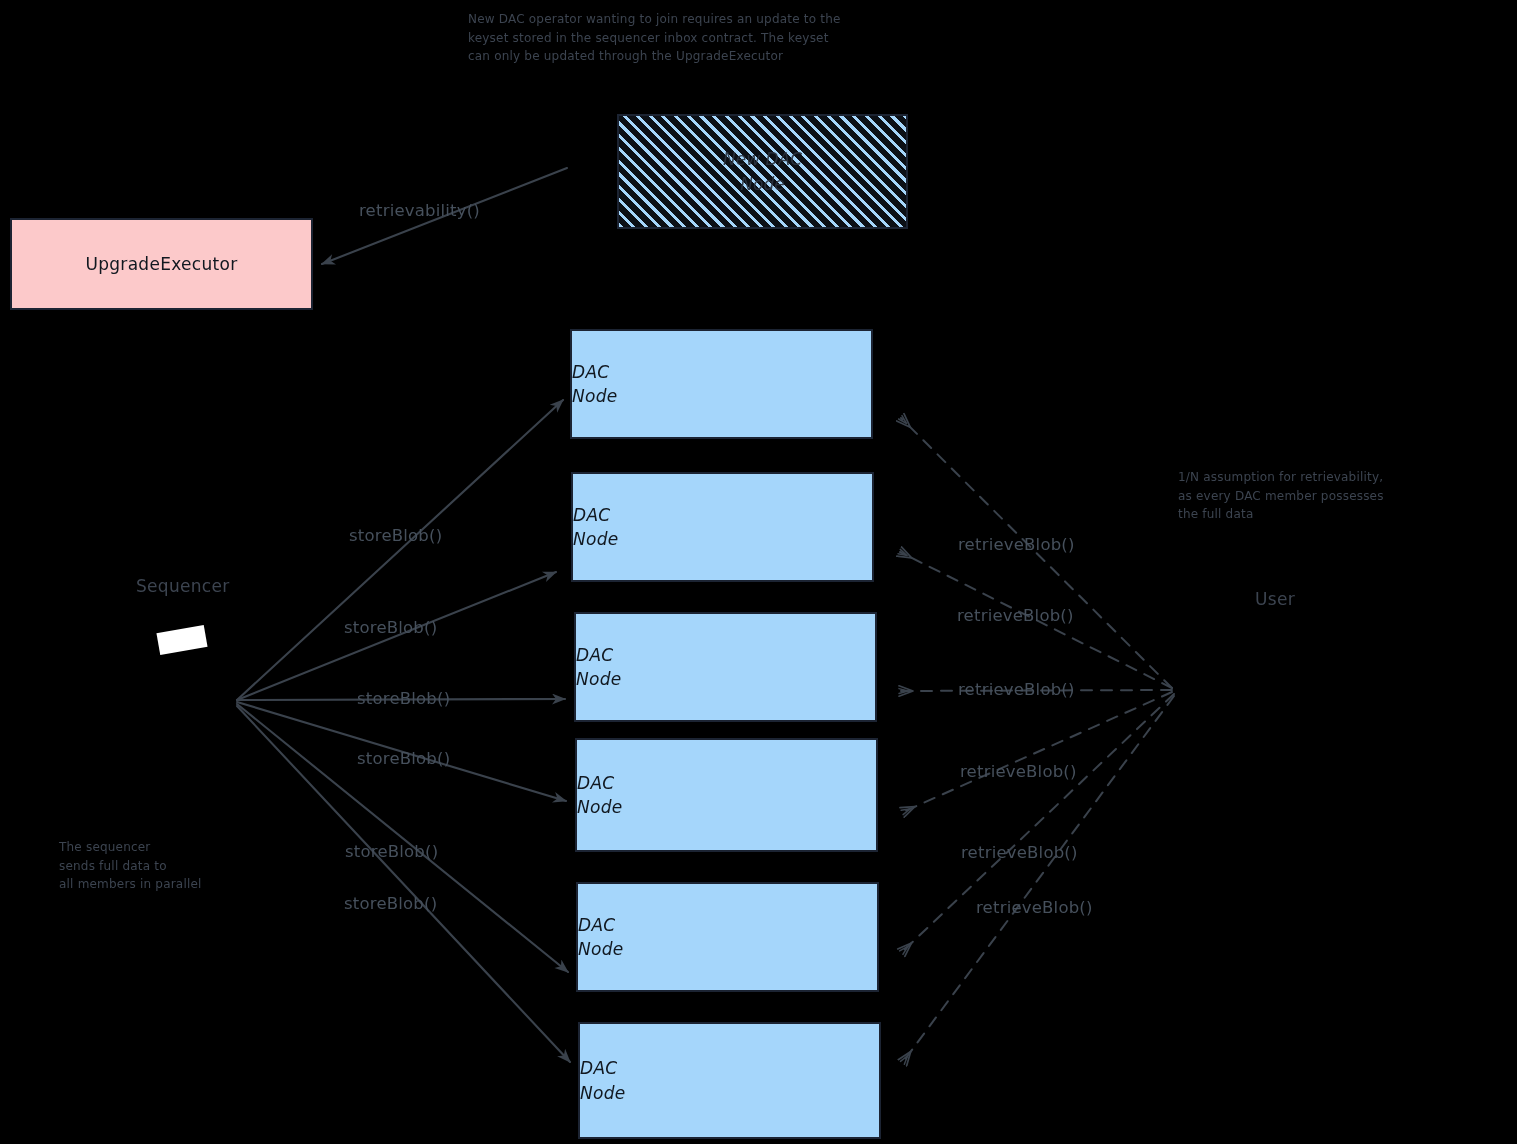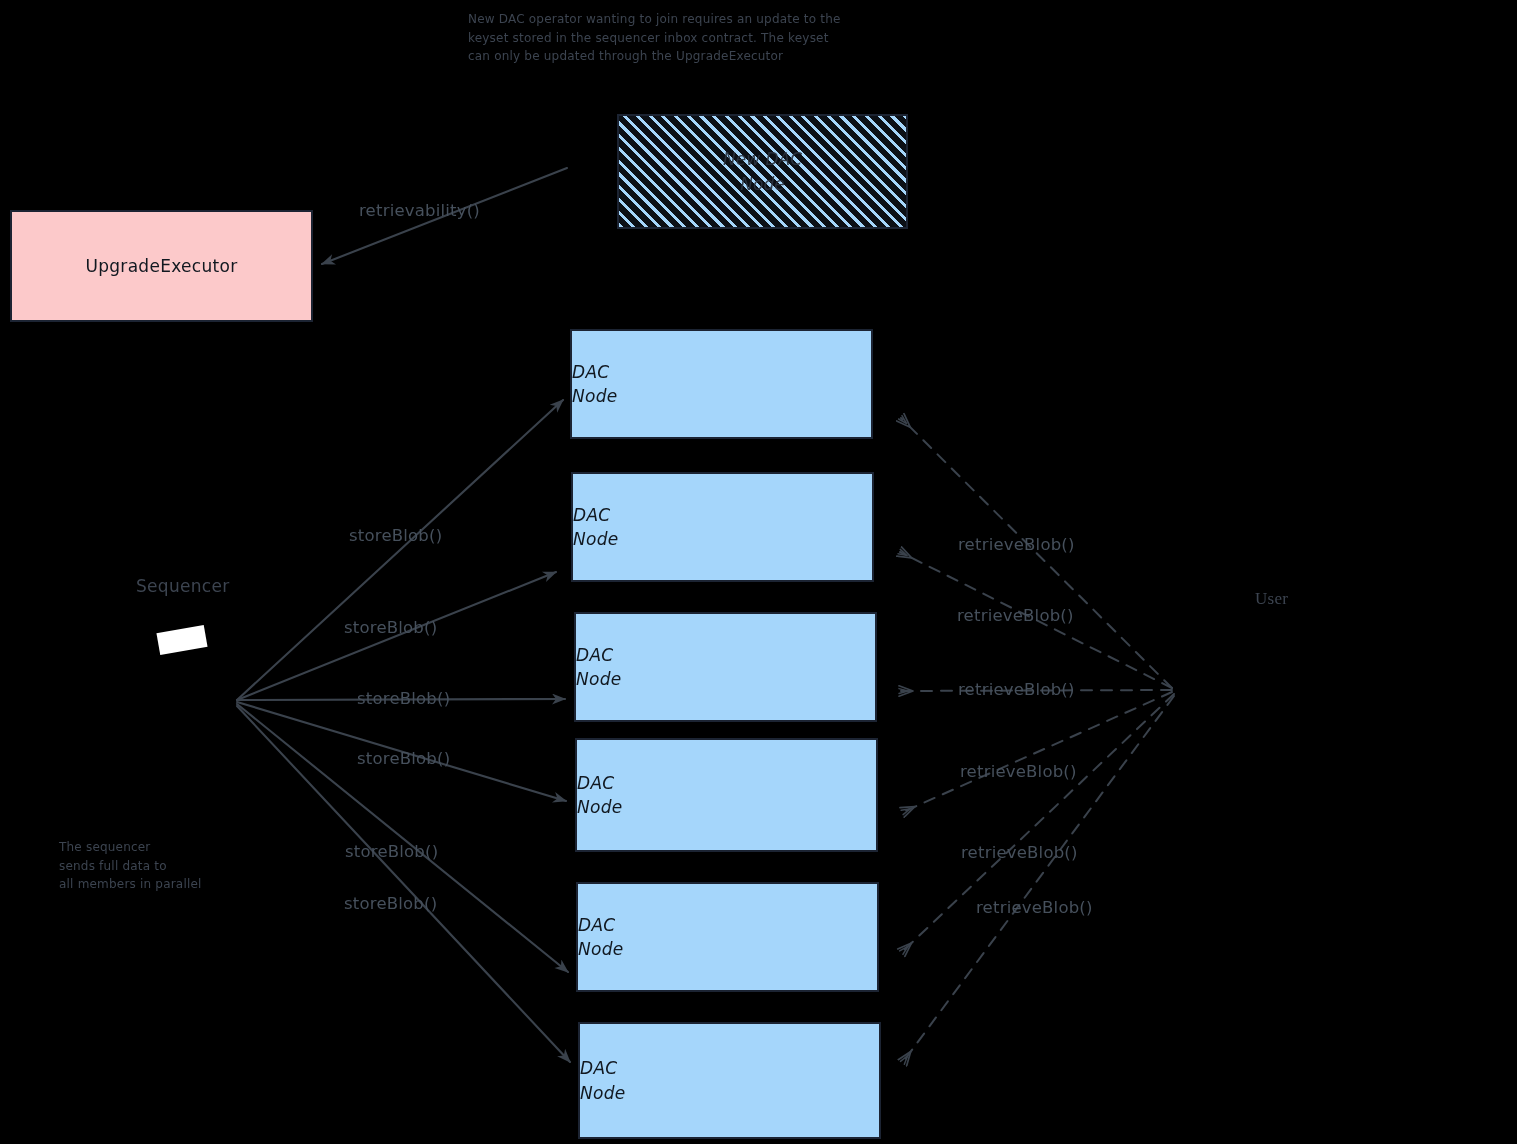--- a/index.html
+++ b/index.html
@@ -69,21 +69,21 @@
 
   <div class="anno" style="left:468px;top:10px;width:640px;">New DAC operator wanting to join requires an update to the
 keyset stored in the sequencer inbox contract. The keyset
 can only be updated through the UpgradeExecutor</div>
 
   <div class="hatch-box" style="left:569px;top:114px;width:291px;height:115px;margin-left:48px;">
     <div class="hatch-label">New DAC</div>
     <div class="hatch-label">Node</div>
   </div>
 
-  <div class="pink-box" style="left:10px;top:210px;width:303px;height:112px;">
+  <div class="pink-box" style="left:10px;top:218px;width:303px;height:92px;">
     <div class="pink-label">UpgradeExecutor</div>
   </div>
 
   <div class="node-box" style="left:570px;top:329px;width:303px;height:110px;">
     <div class="node-line">DAC</div>
     <div class="node-line">Node</div>
   </div>
 
   <div class="node-box" style="left:571px;top:472px;width:303px;height:110px;">
     <div class="node-line">DAC</div>
@@ -106,21 +106,21 @@
   </div>
 
   <div class="node-box" style="left:578px;top:1022px;width:303px;height:117px;">
     <div class="node-line">DAC</div>
     <div class="node-line">Node</div>
   </div>
 
   <div class="actor-label" style="left:136px;top:576px;">Sequencer</div>
   <div class="seq-glyph" style="left:158px;top:629px;width:48px;height:22px;transform:rotate(-10deg);"></div>
 
-  <div class="actor-label" style="left:1255px;top:589px;font-family:Liberation Serif, serif;">User</div>
+  <div class="actor-label" style="left:1255px;top:589px;">User</div>
 
   <div class="edge-label" style="left:359px;top:201px;">retrievability()</div>
 
   <div class="edge-label" style="left:349px;top:526px;">storeBlob()</div>
   <div class="edge-label" style="left:344px;top:618px;">storeBlob()</div>
   <div class="edge-label" style="left:357px;top:689px;">storeBlob()</div>
   <div class="edge-label" style="left:357px;top:749px;">storeBlob()</div>
   <div class="edge-label" style="left:345px;top:842px;">storeBlob()</div>
   <div class="edge-label" style="left:344px;top:894px;">storeBlob()</div>
 
@@ -128,14 +128,17 @@
   <div class="edge-label" style="left:957px;top:606px;">retrieveBlob()</div>
   <div class="edge-label" style="left:958px;top:680px;">retrieveBlob()</div>
   <div class="edge-label" style="left:960px;top:762px;">retrieveBlob()</div>
   <div class="edge-label" style="left:961px;top:843px;">retrieveBlob()</div>
   <div class="edge-label" style="left:976px;top:898px;">retrieveBlob()</div>
 
   <div class="anno" style="left:45px;top:838px;width:250px;margin-left:14px;">The sequencer
 sends full data to
 all members in parallel</div>
 
+  <div class="anno" style="left:1178px;top:468px;width:330px;">1/N assumption for retrievability,
+as every DAC member possesses
+the full data</div>
 
 </div>
 
 </body></html>

